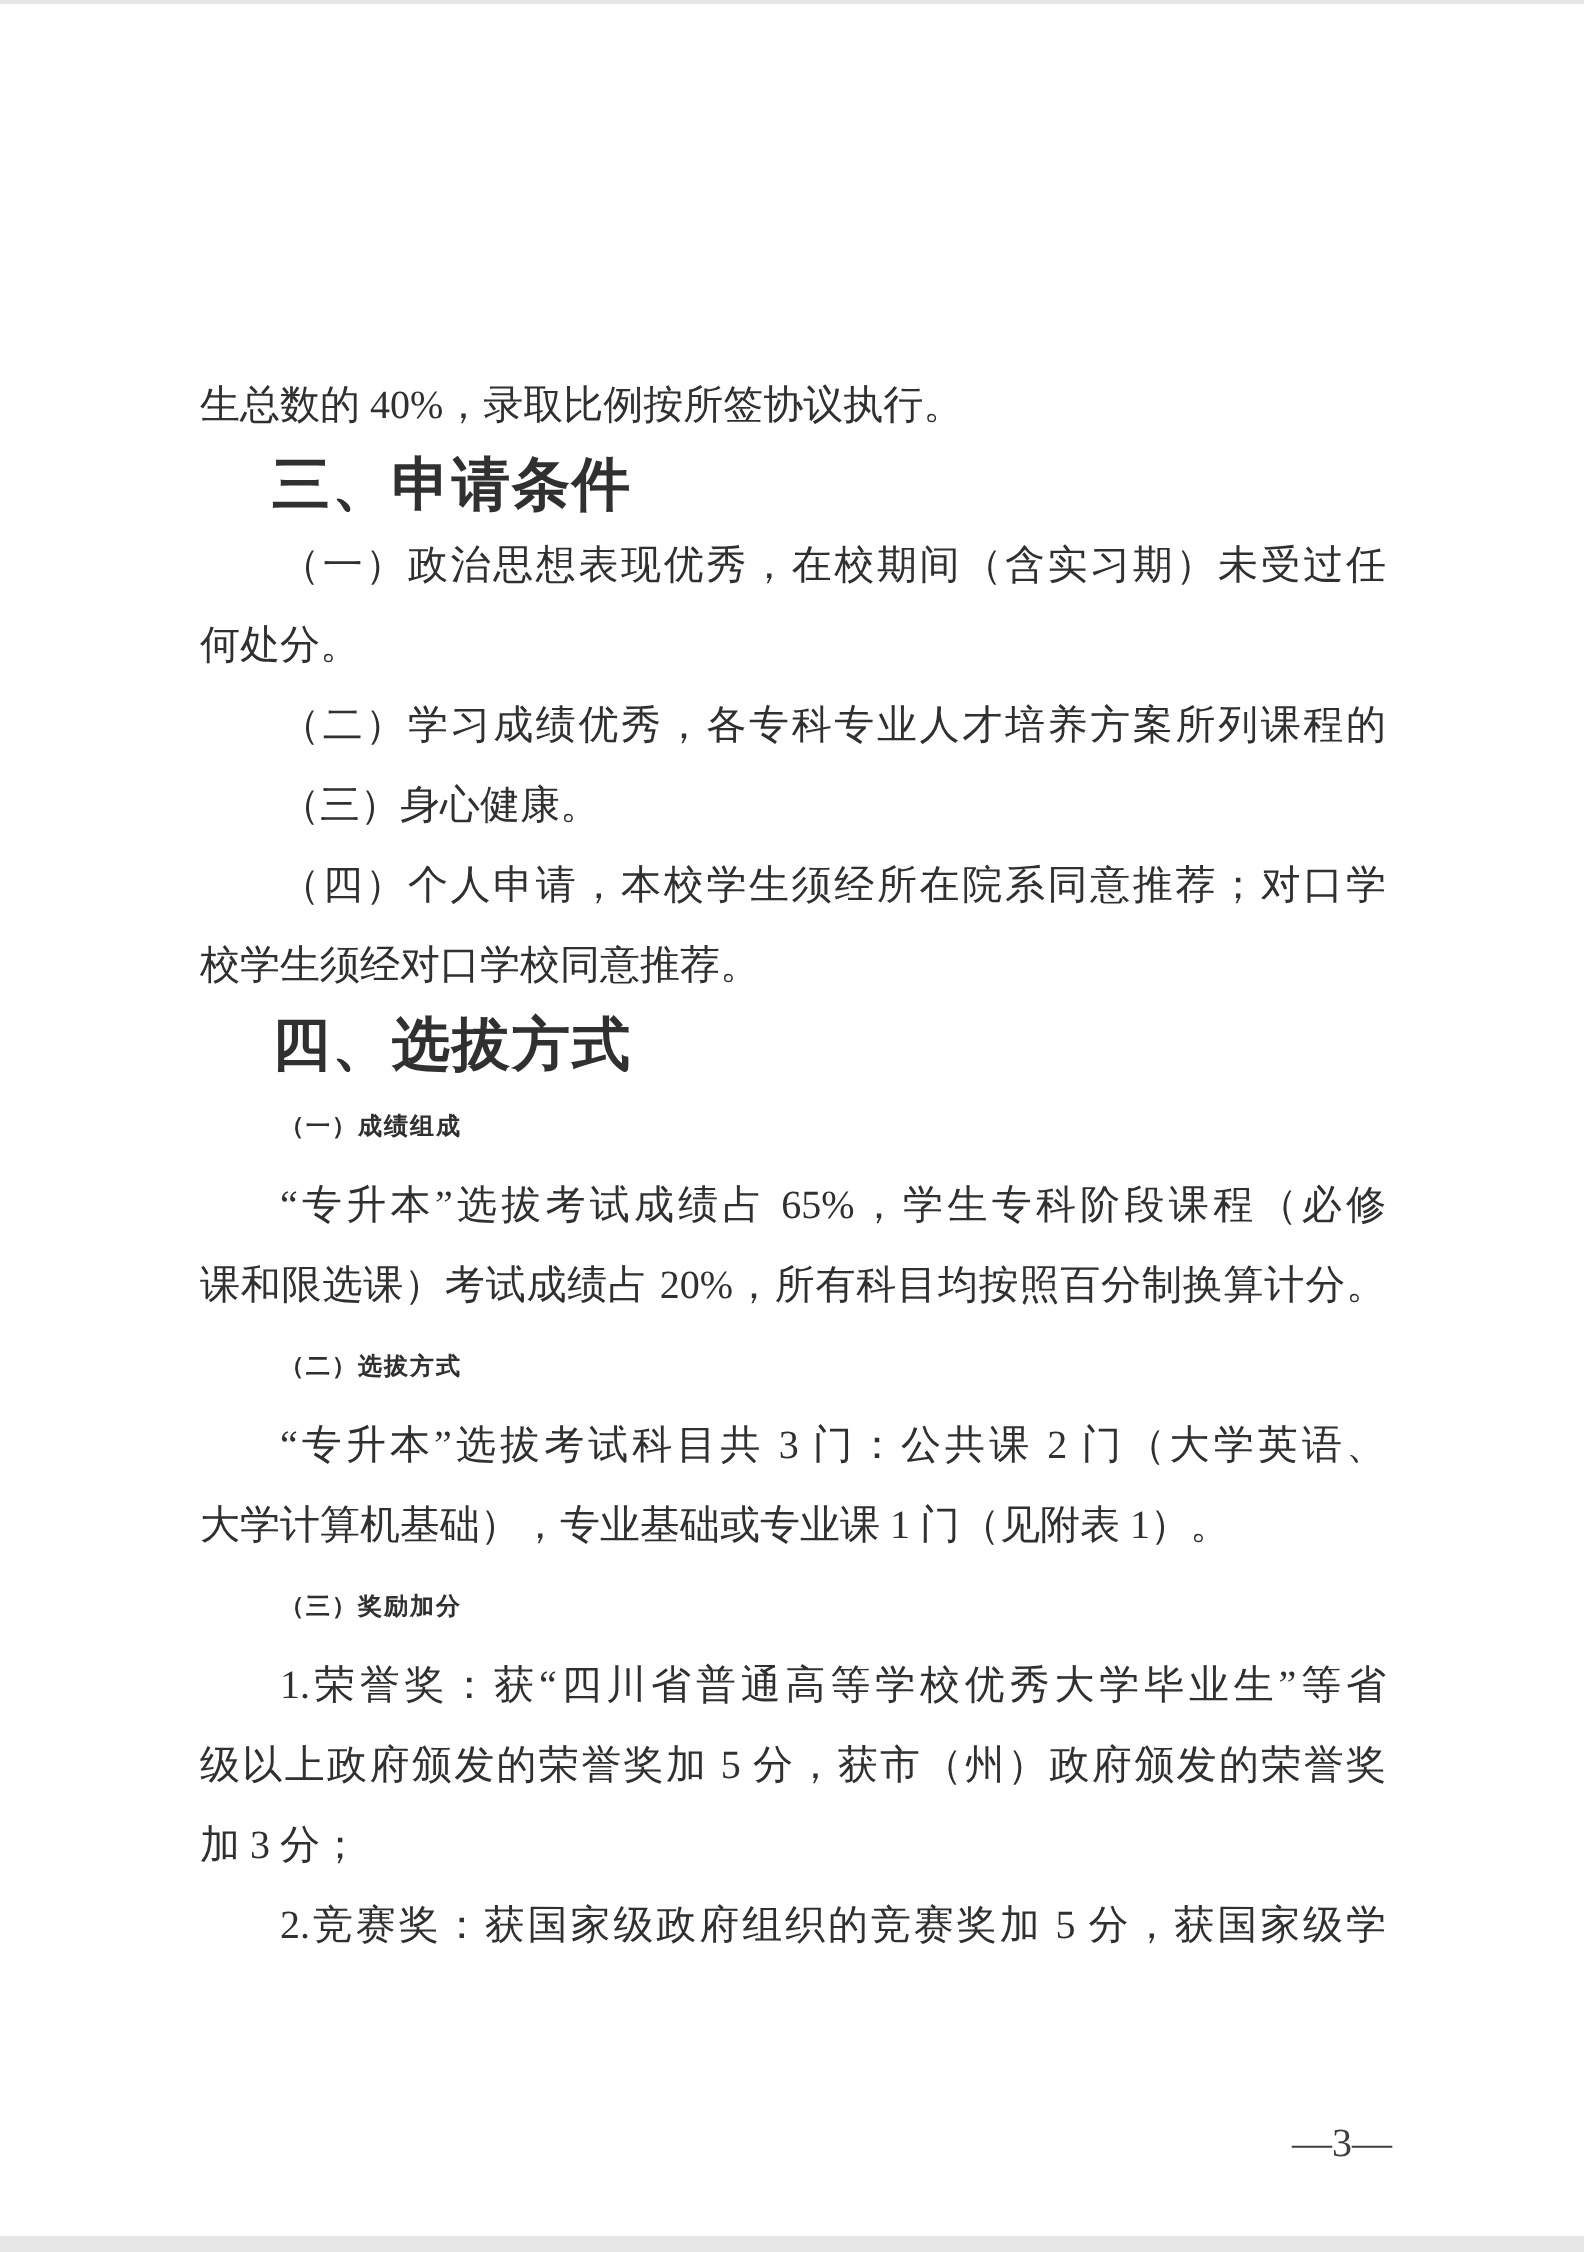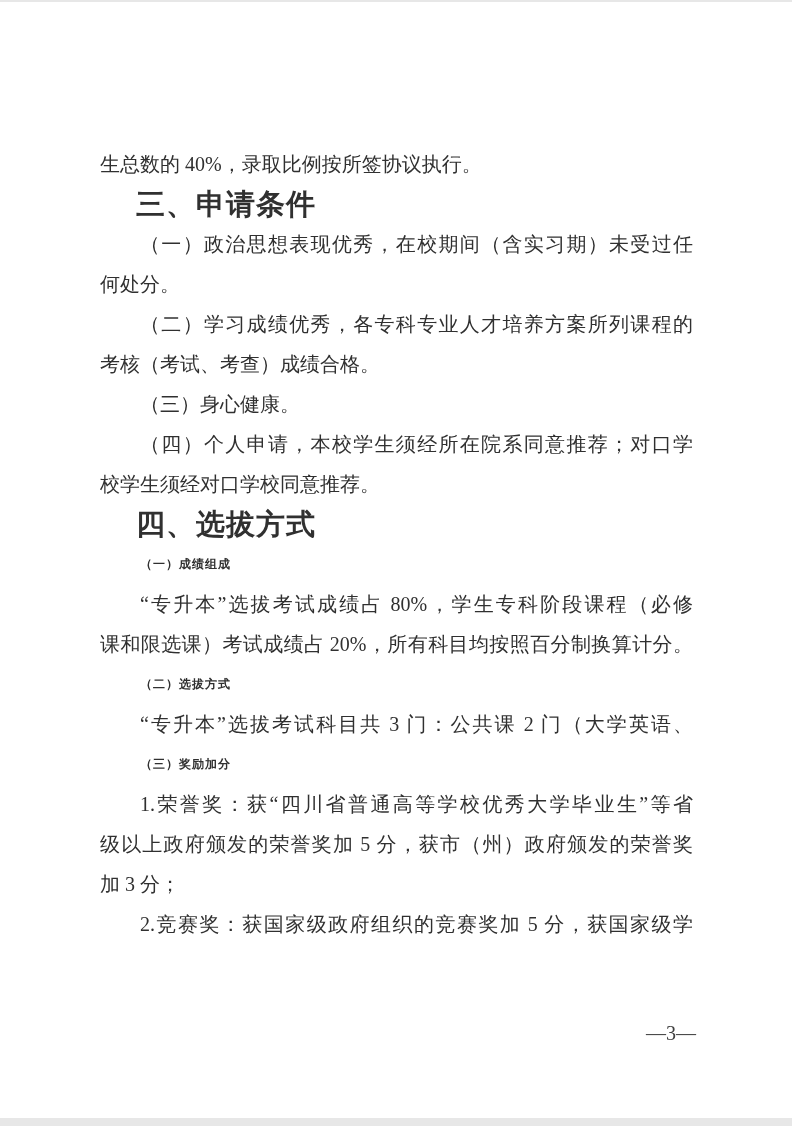--- a/index.html
+++ b/index.html
@@ -20,20 +20,21 @@
     position:absolute;top:0;left:0;width:792px;height:2px;
     background:var(--edge);
   }
   .edge-bottom{
     position:absolute;bottom:0;left:0;width:792px;height:8px;
     background:var(--edge);
   }
   .page{
     position:absolute;inset:2px 0 8px 0;
     background:var(--paper);
+    margin-top:39px;
   }
   .doc-body{
     position:absolute;left:100px;top:142px;width:593px;
   }
   .line{
     height:40px;line-height:40px;
     font-size:20px;
     color:var(--text);
     white-space:normal;
     overflow:visible;
@@ -67,30 +68,30 @@
 
 <div class="viewer">
   <div class="edge-top"></div>
   <div class="page">
     <div class="doc-body">
         <div class="line">生总数的 40%，录取比例按所签协议执行。</div>
         <div class="line h1 indent">三、申请条件</div>
         <div class="line indent j">（一）政治思想表现优秀，在校期间（含实习期）未受过任</div>
         <div class="line">何处分。</div>
         <div class="line indent j">（二）学习成绩优秀，各专科专业人才培养方案所列课程的</div>
-        <div class="line">考核（考试、考查）成绩合格。</div>
         <div class="line indent">（三）身心健康。</div>
         <div class="line indent j">（四）个人申请，本校学生须经所在院系同意推荐；对口学</div>
         <div class="line">校学生须经对口学校同意推荐。</div>
         <div class="line h1 indent">四、选拔方式</div>
         <div class="line h2 indent">（一）成绩组成</div>
-        <div class="line indent j">“专升本”选拔考试成绩占 80%，学生专科阶段课程（必修</div>
+        <div class="line indent j">“专升本”选拔考试成绩占 65%，学生专科阶段课程（必修</div>
         <div class="line j">课和限选课）考试成绩占 20%，所有科目均按照百分制换算计分。</div>
         <div class="line h2 indent">（二）选拔方式</div>
         <div class="line indent j">“专升本”选拔考试科目共 3 门：公共课 2 门（大学英语、</div>
+        <div class="line">大学计算机基础），专业基础或专业课 1 门（见附表 1）。</div>
         <div class="line h2 indent">（三）奖励加分</div>
         <div class="line indent j">1.荣誉奖：获“四川省普通高等学校优秀大学毕业生”等省</div>
         <div class="line j">级以上政府颁发的荣誉奖加 5 分，获市（州）政府颁发的荣誉奖</div>
         <div class="line">加 3 分；</div>
         <div class="line indent j">2.竞赛奖：获国家级政府组织的竞赛奖加 5 分，获国家级学</div>
       </div>
     <div class="page-number">—3—</div>
   </div>
   <div class="edge-bottom"></div>
 </div>

